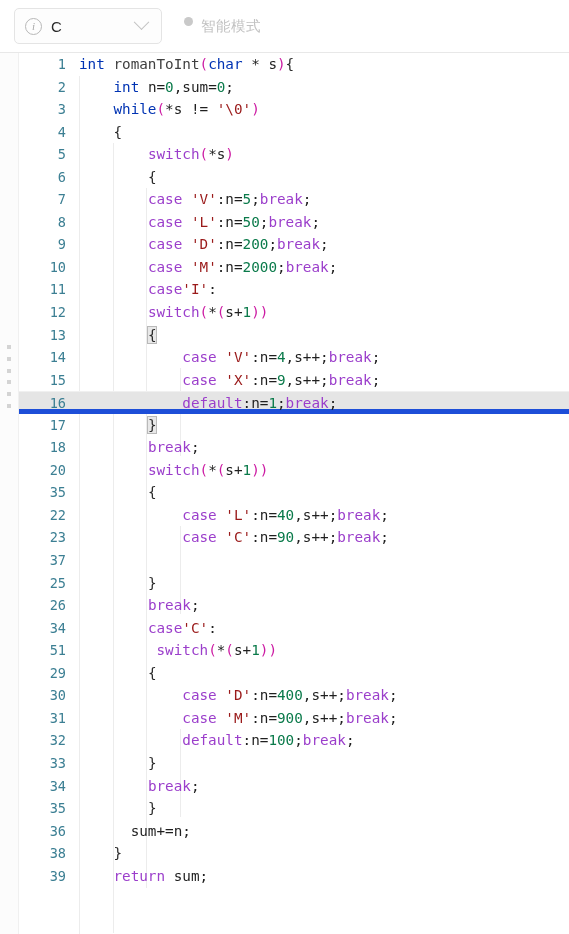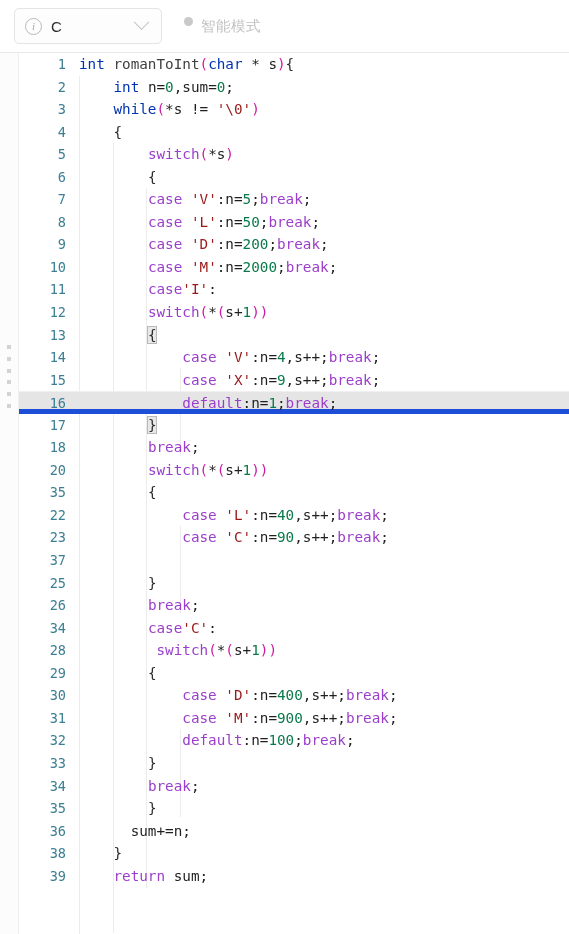--- a/index.html
+++ b/index.html
@@ -224,21 +224,21 @@
       <div class="line"><span class="ln">17</span><span class="code">        <span class="brc brmatch">}</span></span></div>
       <div class="line"><span class="ln">18</span><span class="code">        <span class="ctl">break</span><span class="op">;</span></span></div>
       <div class="line"><span class="ln">20</span><span class="code">        <span class="ctl">switch</span><span class="punc">(</span><span class="op">*</span><span class="punc">(</span><span class="id">s</span><span class="op">+</span><span class="num">1</span><span class="punc">)</span><span class="punc">)</span></span></div>
       <div class="line"><span class="ln">35</span><span class="code">        <span class="brc">{</span></span></div>
       <div class="line"><span class="ln">22</span><span class="code">            <span class="ctl">case</span> <span class="str">'L'</span><span class="op">:</span><span class="id">n</span><span class="op">=</span><span class="num">40</span><span class="op">,</span><span class="id">s</span><span class="op">+</span><span class="op">+</span><span class="op">;</span><span class="ctl">break</span><span class="op">;</span></span></div>
       <div class="line"><span class="ln">23</span><span class="code">            <span class="ctl">case</span> <span class="str">'C'</span><span class="op">:</span><span class="id">n</span><span class="op">=</span><span class="num">90</span><span class="op">,</span><span class="id">s</span><span class="op">+</span><span class="op">+</span><span class="op">;</span><span class="ctl">break</span><span class="op">;</span></span></div>
       <div class="line"><span class="ln">37</span></div>
       <div class="line"><span class="ln">25</span><span class="code">        <span class="brc">}</span></span></div>
       <div class="line"><span class="ln">26</span><span class="code">        <span class="ctl">break</span><span class="op">;</span></span></div>
       <div class="line"><span class="ln">34</span><span class="code">        <span class="ctl">case</span><span class="str">'C'</span><span class="op">:</span></span></div>
-      <div class="line"><span class="ln">28</span><span class="code">         <span class="ctl">switch</span><span class="punc">(</span><span class="op">*</span><span class="punc">(</span><span class="id">s</span><span class="op">+</span><span class="num">1</span><span class="punc">)</span><span class="punc">)</span></span></div>
+      <div class="line"><span class="ln">51</span><span class="code">         <span class="ctl">switch</span><span class="punc">(</span><span class="op">*</span><span class="punc">(</span><span class="id">s</span><span class="op">+</span><span class="num">1</span><span class="punc">)</span><span class="punc">)</span></span></div>
       <div class="line"><span class="ln">29</span><span class="code">        <span class="brc">{</span></span></div>
       <div class="line"><span class="ln">30</span><span class="code">            <span class="ctl">case</span> <span class="str">'D'</span><span class="op">:</span><span class="id">n</span><span class="op">=</span><span class="num">400</span><span class="op">,</span><span class="id">s</span><span class="op">+</span><span class="op">+</span><span class="op">;</span><span class="ctl">break</span><span class="op">;</span></span></div>
       <div class="line"><span class="ln">31</span><span class="code">            <span class="ctl">case</span> <span class="str">'M'</span><span class="op">:</span><span class="id">n</span><span class="op">=</span><span class="num">900</span><span class="op">,</span><span class="id">s</span><span class="op">+</span><span class="op">+</span><span class="op">;</span><span class="ctl">break</span><span class="op">;</span></span></div>
       <div class="line"><span class="ln">32</span><span class="code">            <span class="ctl">default</span><span class="op">:</span><span class="id">n</span><span class="op">=</span><span class="num">100</span><span class="op">;</span><span class="ctl">break</span><span class="op">;</span></span></div>
       <div class="line"><span class="ln">33</span><span class="code">        <span class="brc">}</span></span></div>
       <div class="line"><span class="ln">34</span><span class="code">        <span class="ctl">break</span><span class="op">;</span></span></div>
       <div class="line"><span class="ln">35</span><span class="code">        <span class="brc">}</span></span></div>
       <div class="line"><span class="ln">36</span><span class="code">      <span class="id">sum</span><span class="op">+</span><span class="op">=</span><span class="id">n</span><span class="op">;</span></span></div>
       <div class="line"><span class="ln">38</span><span class="code">    <span class="brc">}</span></span></div>
       <div class="line"><span class="ln">39</span><span class="code">    <span class="ctl">return</span> <span class="id">sum</span><span class="op">;</span></span></div>

